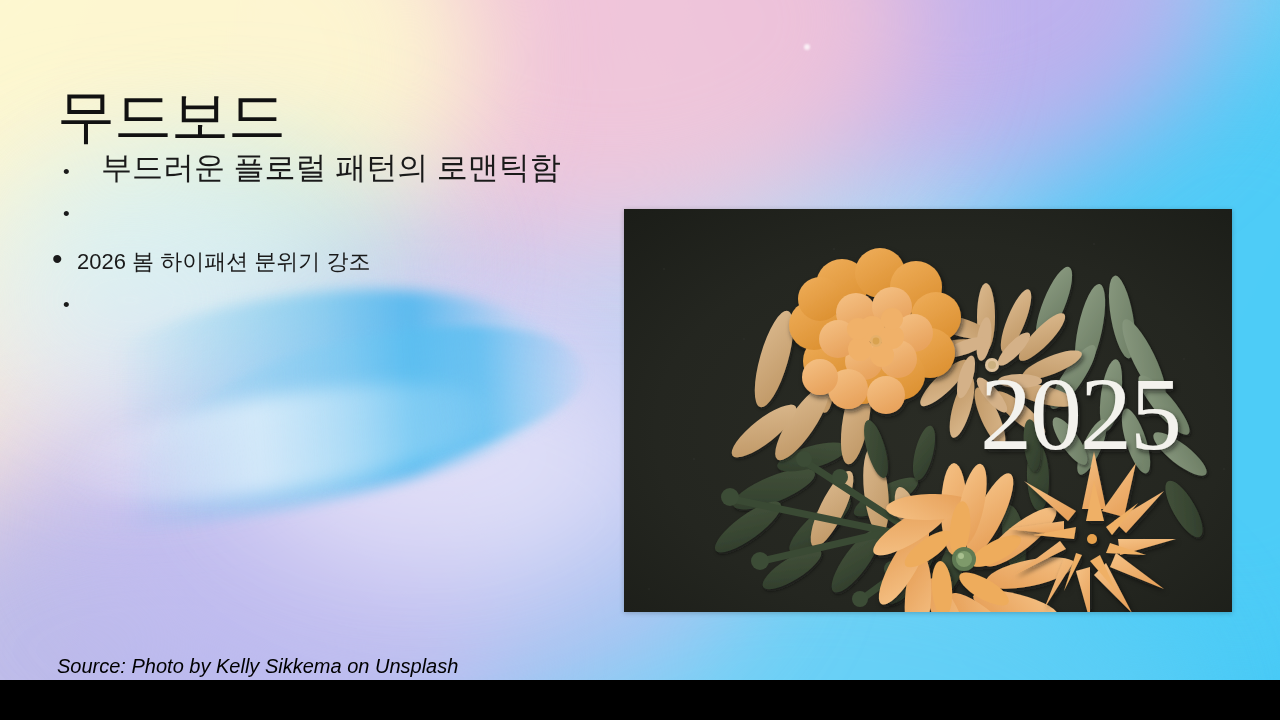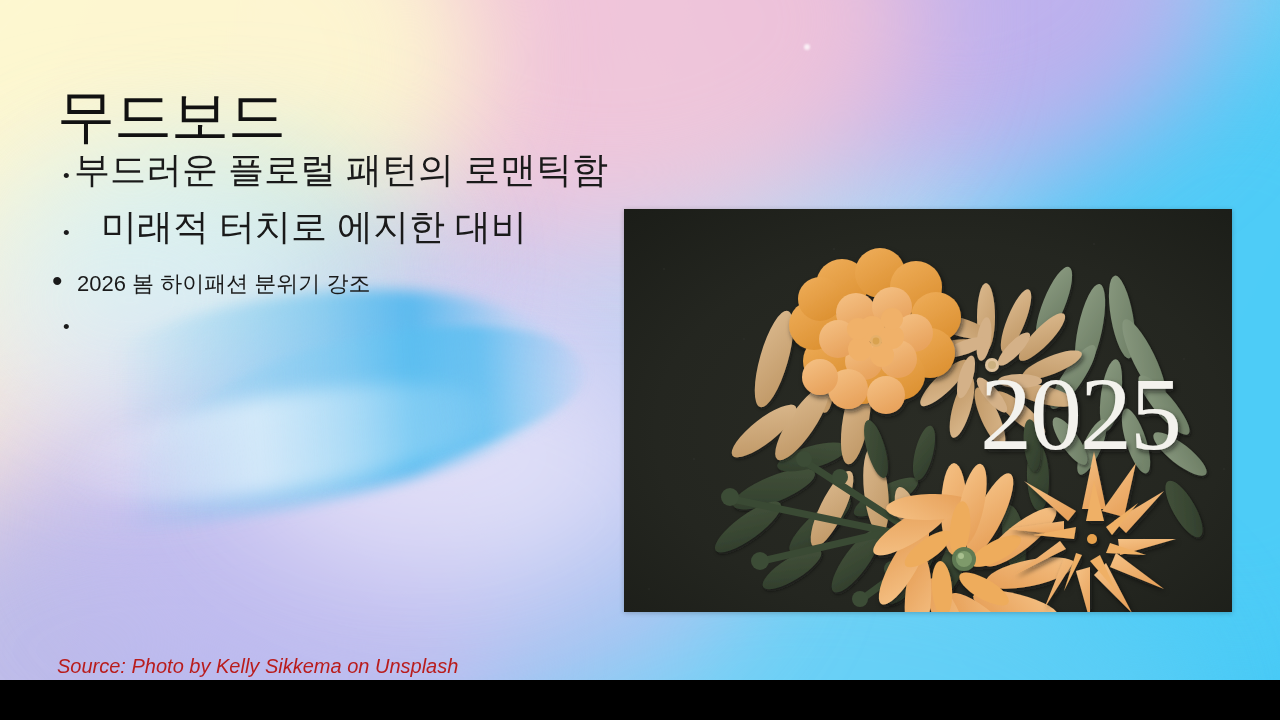--- a/index.html
+++ b/index.html
@@ -167,35 +167,35 @@
     display: inline-block;
     text-align: left;
     color: #1a1a1a;
   }
   
   .bullet-row.small .mark {
     width: 38px;
     padding-left: 15px;
     font-size: 19px;
   }
-  .bullet-row.small .txt { font-size: 36px; }
+  .bullet-row.small .txt { font-size: 31px; }
   
   .bullet-row.large .mark {
     width: 25px;
     padding-left: 4px;
     font-size: 30px;
   }
   .bullet-row.large .txt { font-size: 22px; letter-spacing: 0px; }
 
   #caption {
     position: absolute;
     left: 57px; top: 655px;
     font-size: 20px;
     font-style: italic;
-    color: #b91c1c;
+    color: #000000;
     white-space: nowrap;
   }
 
   
   #photo {
     position: absolute;
     left: 624px; top: 209px;
     width: 608px; height: 403px;
     overflow: hidden;
     background: #242622;
@@ -228,21 +228,20 @@
 
   <h1 id="title">무드보드</h1>
 
   <div id="bullets">
     <div class="bullet-row small">
       <span class="mark">•</span>
       <span class="txt">부드러운 플로럴 패턴의 로맨틱함</span>
     </div>
     <div class="bullet-row small">
       <span class="mark">•</span>
-      <span class="txt">미래적 터치로 에지한 대비</span>
     </div>
     <div class="bullet-row large">
       <span class="mark">•</span>
       <span class="txt">2026  봄 하이패션 분위기 강조</span>
     </div>
     <div class="bullet-row small">
       <span class="mark">•</span>
     </div>
   </div>
 

